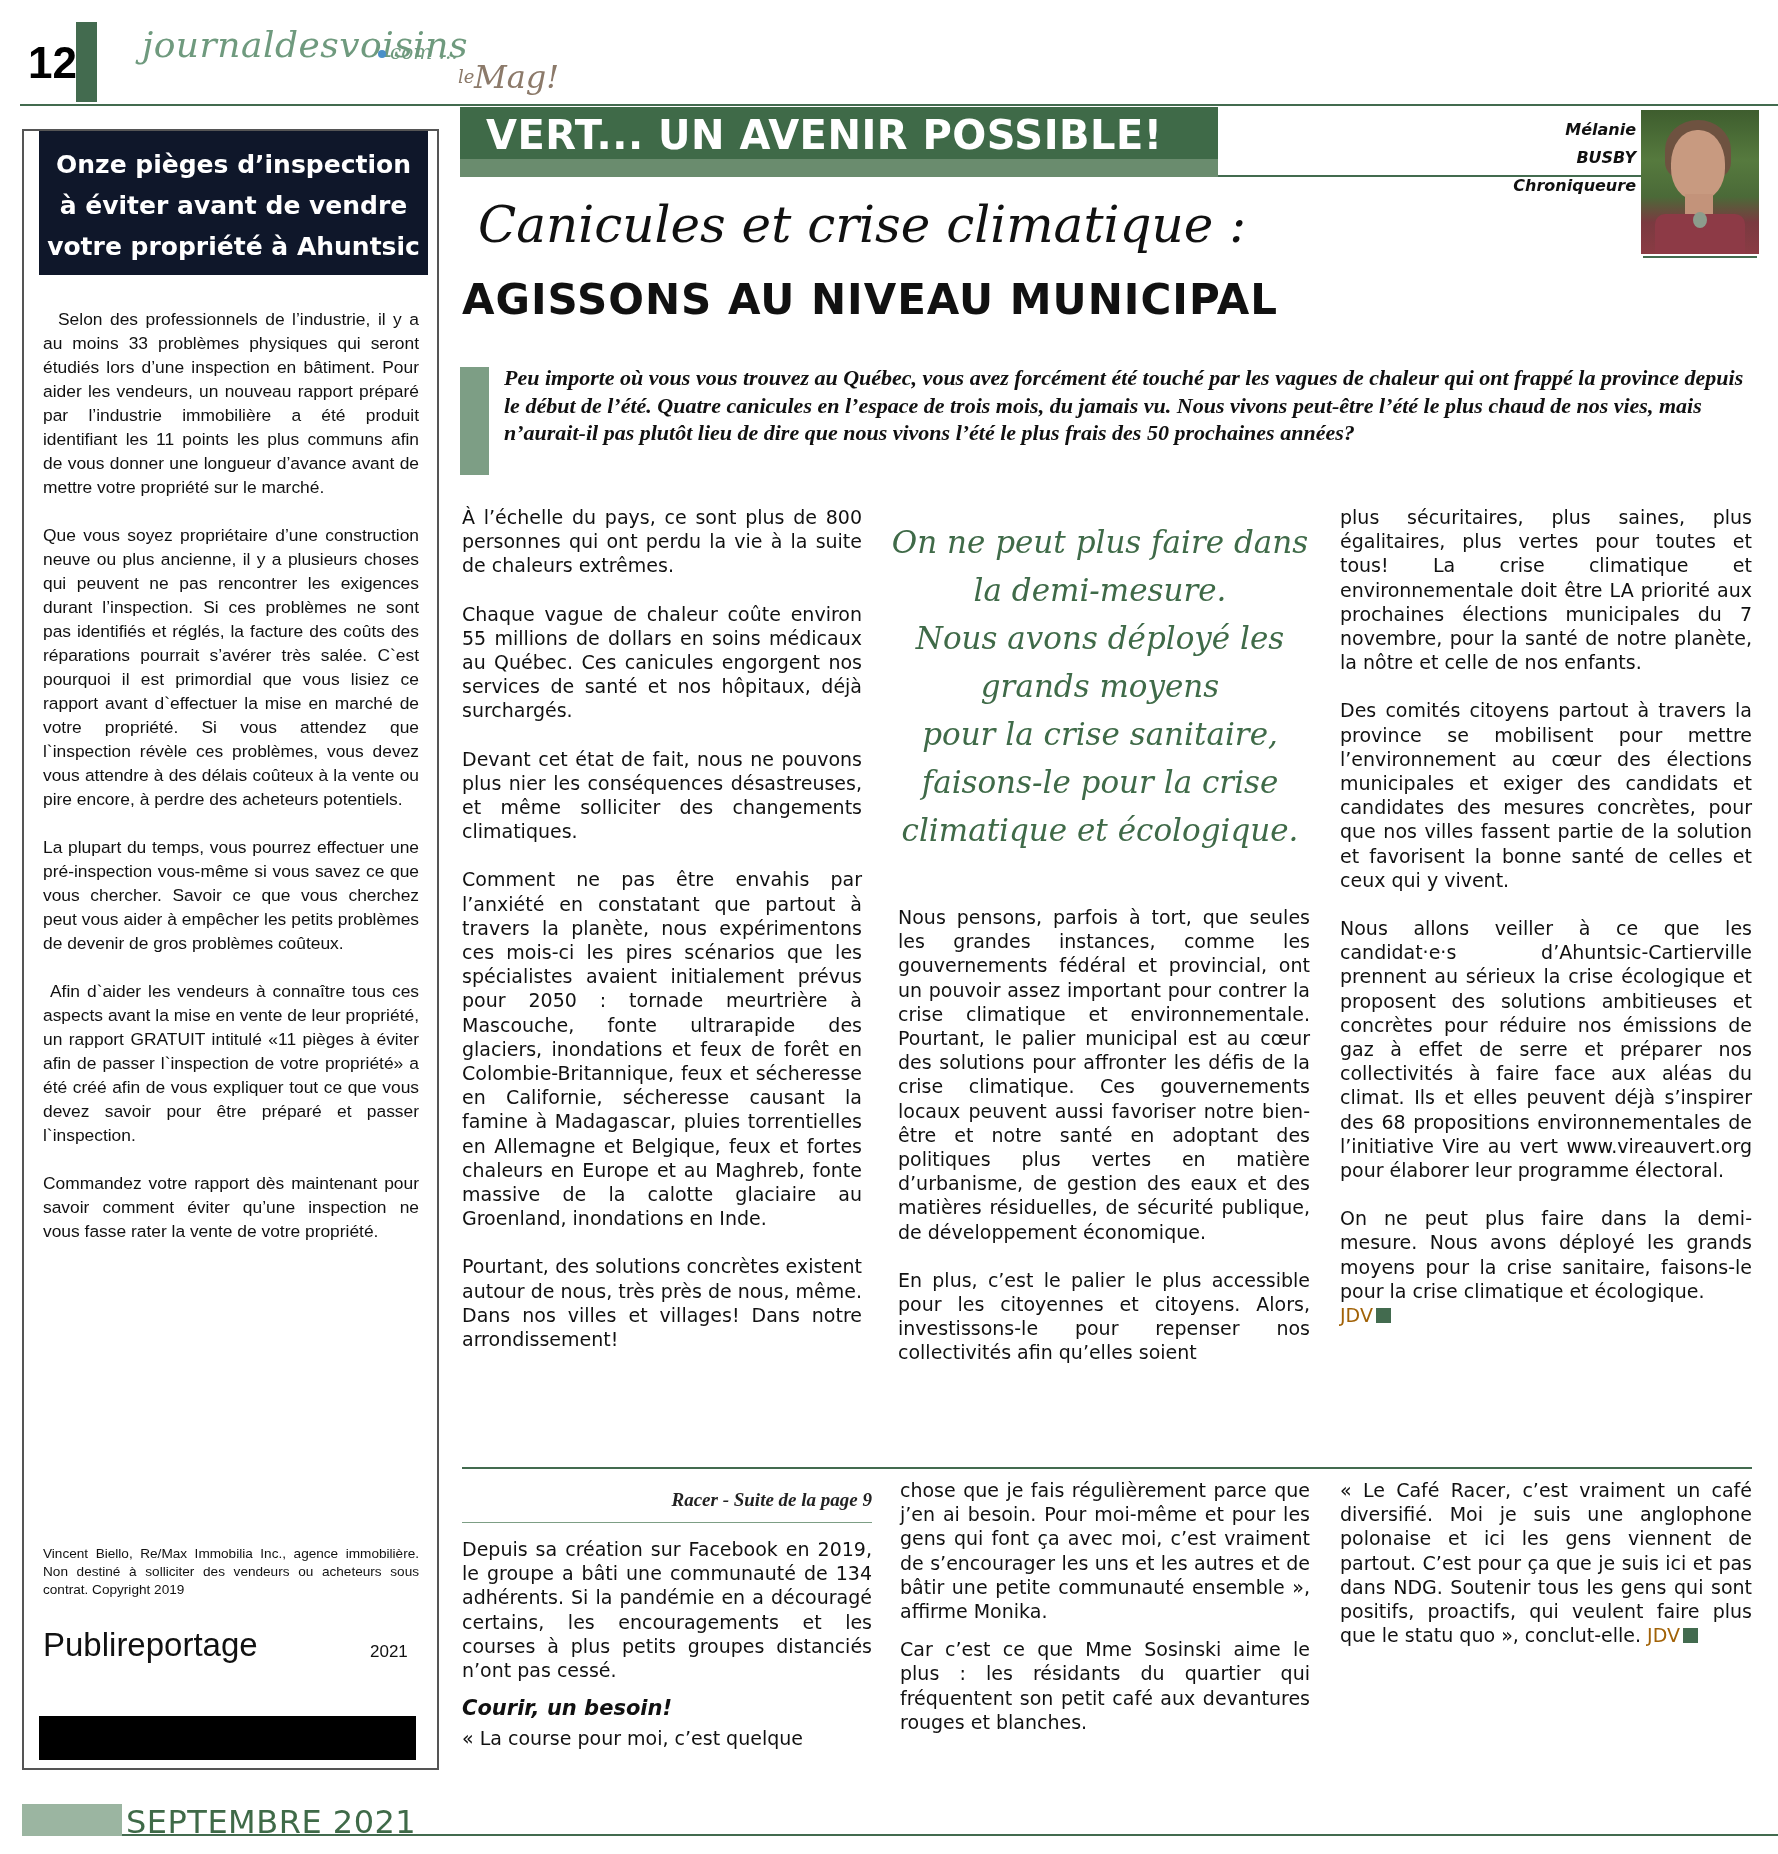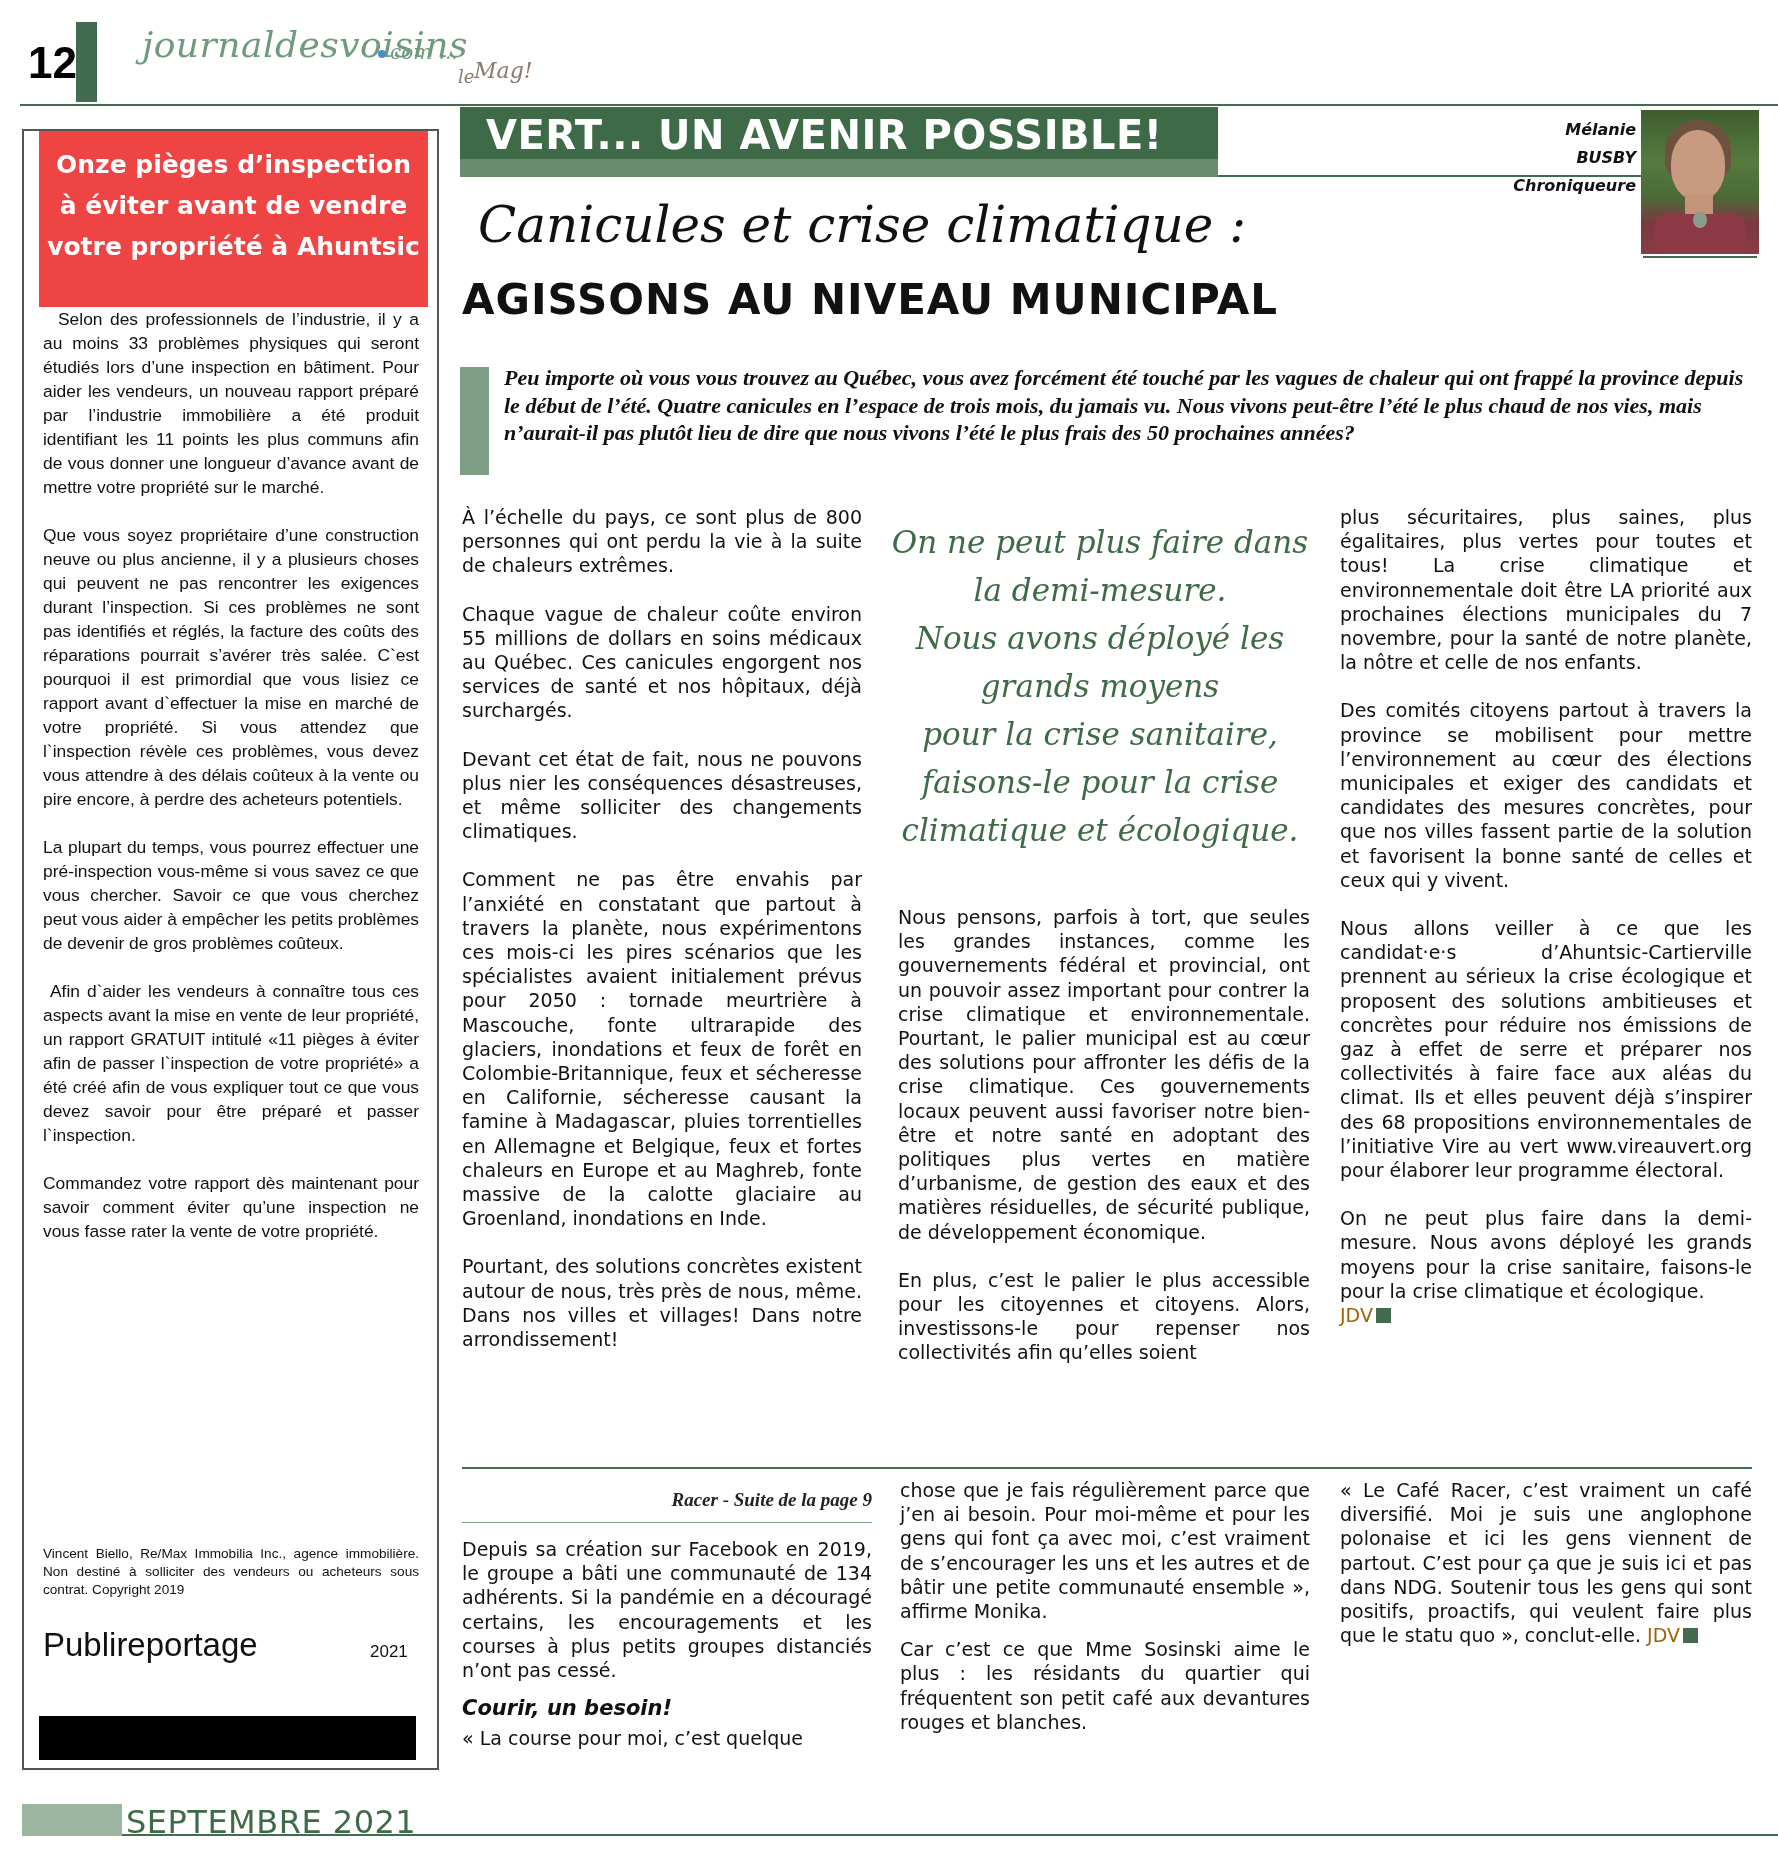--- a/index.html
+++ b/index.html
@@ -6,26 +6,26 @@
   html, body { width: 1778px; height: 1854px; background: #ffffff; overflow: hidden; }
   body { position: relative; font-family: "Liberation Sans", "DejaVu Sans", sans-serif; color: #111; }
 
   
   .page-num { position: absolute; left: 28px; top: 38px; font-family: "Liberation Sans", sans-serif; font-weight: 700; font-size: 44px; color: #000; }
   .masthead-bar { position: absolute; left: 76px; top: 22px; width: 21px; height: 80px; background: #436b4f; }
   .logo-main { position: absolute; left: 142px; top: 24px; font-family: "DejaVu Serif", serif; font-style: italic; font-size: 36px; color: #6f9a7e; letter-spacing: 0.5px; }
   .logo-com { position: absolute; left: 378px; top: 40px; font-family: "DejaVu Serif", serif; font-style: italic; font-size: 20px; color: #6f9a7e; }
   .logo-dot { display: inline-block; width: 8px; height: 8px; border-radius: 50%; background: #4a90c8; margin-right: 4px; vertical-align: middle; }
   .logo-le { position: absolute; left: 458px; top: 66px; font-family: "DejaVu Serif", serif; font-style: italic; font-size: 18px; color: #8c7a6a; }
-  .logo-mag { position: absolute; left: 474px; top: 58px; font-family: "DejaVu Serif", serif; font-style: italic; font-size: 22px; color: #8c7a6a; }
+  .logo-mag { position: absolute; left: 474px; top: 58px; font-family: "DejaVu Serif", serif; font-style: italic; font-size: 32px; color: #8c7a6a; }
   .top-rule { position: absolute; left: 20px; top: 104px; width: 1758px; height: 2px; background: #436b4f; }
 
   
   .ad-box { position: absolute; left: 22px; top: 129px; width: 417px; height: 1641px; border: 2px solid #555; }
-  .ad-header { position: absolute; left: 15px; top: 0; width: 389px; height: 176px; background: #ef4444; color: #fff; text-align: center; font-family: "DejaVu Sans", sans-serif; font-weight: 700; font-size: 25px; line-height: 41px; padding-top: 13px; }
+  .ad-header { position: absolute; left: 15px; top: 0; width: 389px; height: 144px; background: #0f172a; color: #fff; text-align: center; font-family: "DejaVu Sans", sans-serif; font-weight: 700; font-size: 25px; line-height: 41px; padding-top: 13px; }
   .ad-body { position: absolute; left: 19px; top: 176px; width: 376px; font-family: "Liberation Sans", sans-serif; font-size: 17.4px; line-height: 24px; color: #111; text-align: justify; }
   .ad-body p { margin-bottom: 24px; }
   .ad-credit { position: absolute; left: 19px; top: 1414px; width: 376px; font-family: "Liberation Sans", sans-serif; font-size: 13.6px; line-height: 18px; text-align: justify; }
   .ad-pub { position: absolute; left: 19px; top: 1495px; font-family: "Liberation Sans", sans-serif; font-size: 33px; color: #111; }
   .ad-year { position: absolute; left: 346px; top: 1511px; font-family: "Liberation Sans", sans-serif; font-size: 17px; }
   .ad-black { position: absolute; left: 15px; top: 1585px; width: 377px; height: 44px; background: #000; }
 
   
   .section-band { position: absolute; left: 460px; top: 107px; width: 758px; height: 70px; background: #6a8c6e; }
   .section-band-top { position: absolute; left: 460px; top: 107px; width: 758px; height: 52px; background: #3f6a48; }

